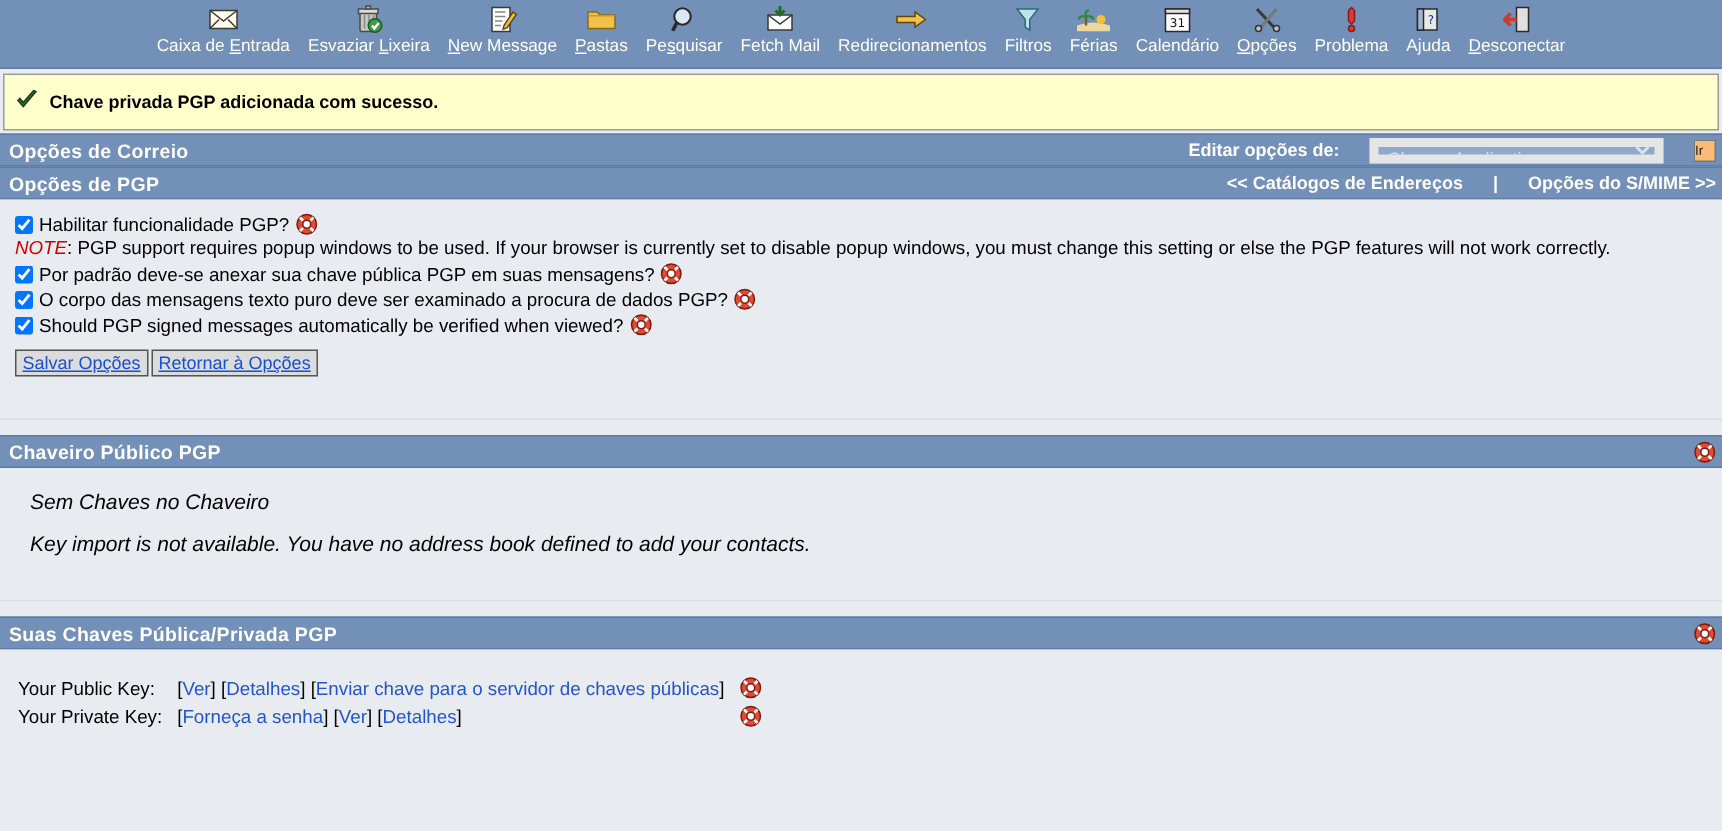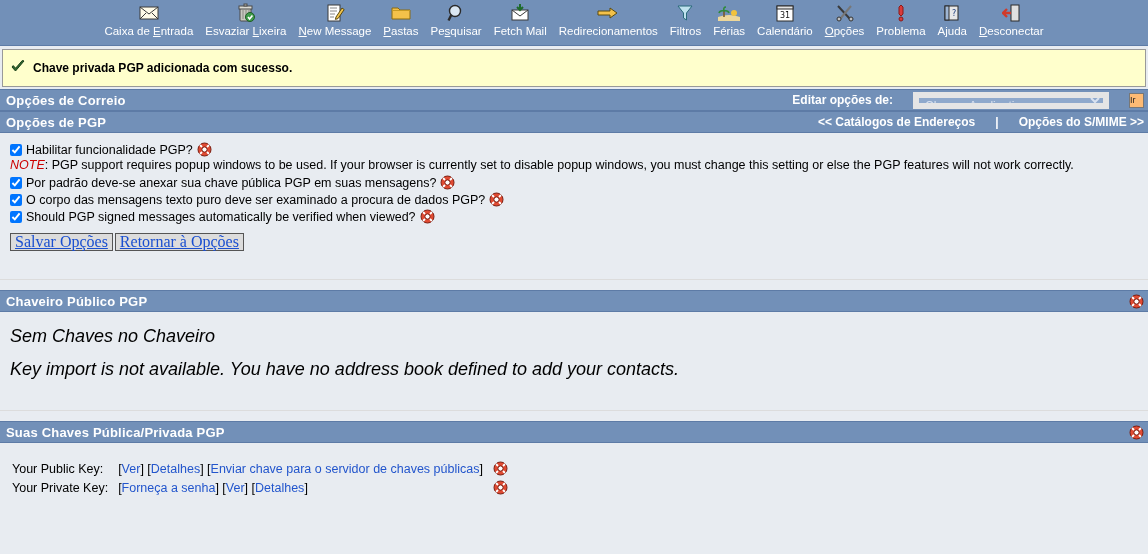--- a/index.html
+++ b/index.html
@@ -189,35 +189,35 @@
   .btn-row {
     padding: 8px 0 4px 10px;
     display: flex;
     gap: 2px;
     align-items: center;
   }
   .lbtn {
     border: 1px solid #555555;
     background: #dcdcdc;
     padding: 1px 4px;
-    font-size: 16px;
+    font-size: 12px;
     color: #1a4fd0;
     text-decoration: underline;
     cursor: pointer;
     line-height: 14px;
     white-space: nowrap;
-    font-family: Liberation Serif, serif;
   }
 
   
   .ital-line {
     font-style: italic;
-    font-size: 18px;
+    font-size: 14px;
     padding: 6px 14px 6px 10px;
     color: #000;
+    margin-left: 10px;
   }
 
   
   .key-table {
     border-collapse: collapse;
     margin: 8px 0 0 12px;
   }
   .key-table td {
     font-size: 12.5px;
     padding: 2px 0;

